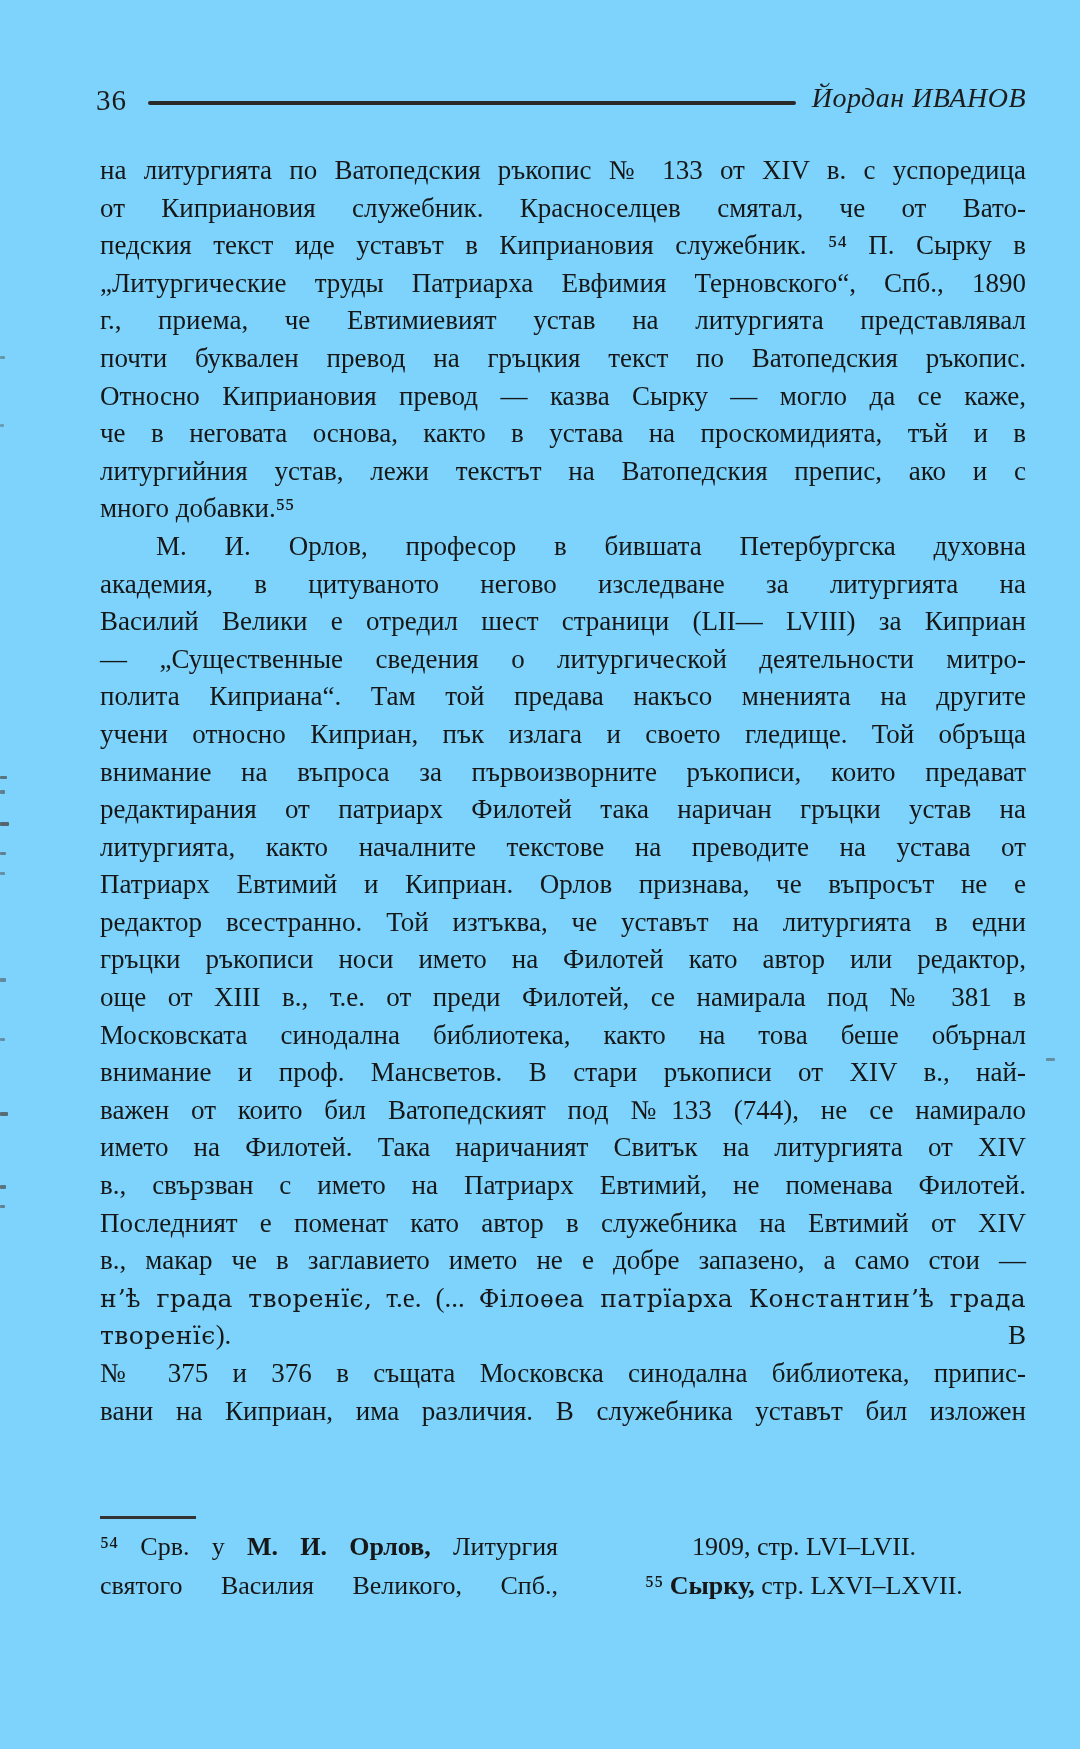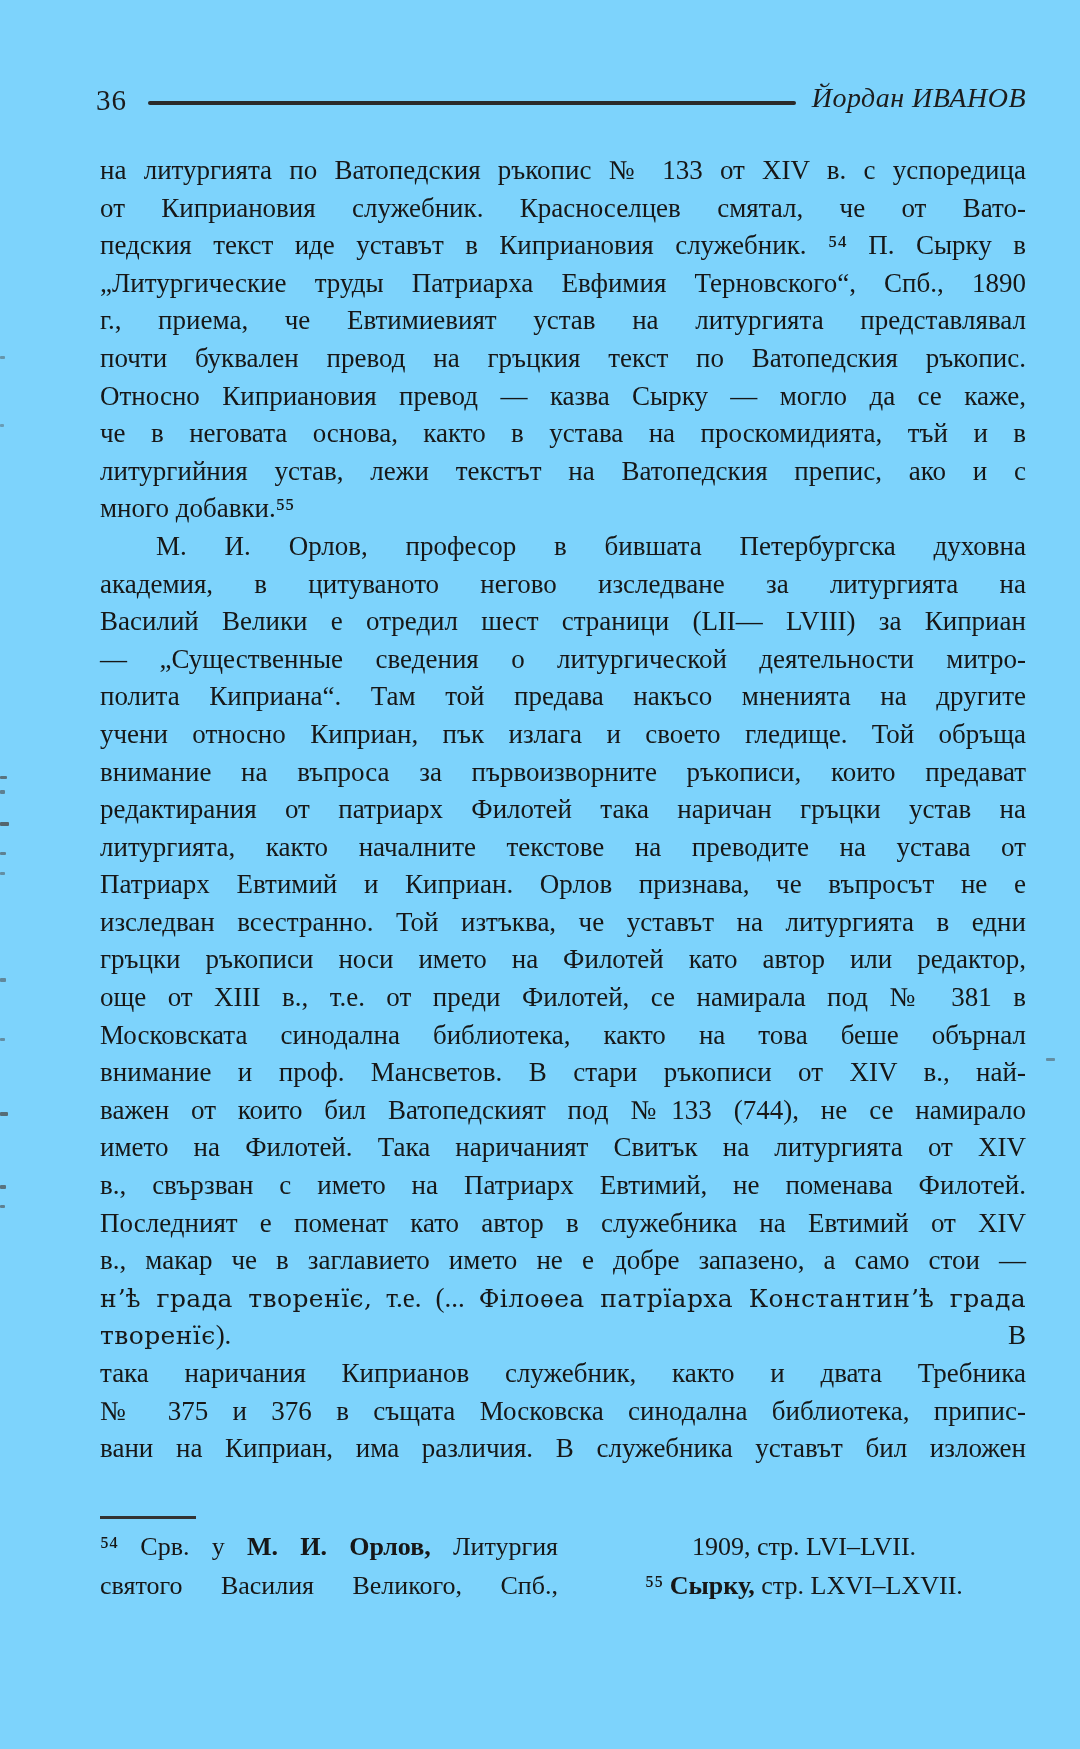--- a/index.html
+++ b/index.html
@@ -98,32 +98,31 @@
       <div class="line indent"><span>М. И. Орлов, професор в бившата Петербургска духовна</span></div>
       <div class="line"><span>академия, в цитуваното негово изследване за литургията на</span></div>
       <div class="line"><span>Василий Велики е отредил шест страници (LII— LVIII) за Киприан</span></div>
       <div class="line"><span>— „Существенные сведения о литургической деятельности митро-</span></div>
       <div class="line"><span>полита Киприана“. Там той предава накъсо мненията на другите</span></div>
       <div class="line"><span>учени относно Киприан, пък излага и своето гледище. Той обръща</span></div>
       <div class="line"><span>внимание на въпроса за първоизворните ръкописи, които предават</span></div>
       <div class="line"><span>редактирания от патриарх Филотей така наричан гръцки устав на</span></div>
       <div class="line"><span>литургията, както началните текстове на преводите на устава от</span></div>
       <div class="line"><span>Патриарх Евтимий и Киприан. Орлов признава, че въпросът не е</span></div>
-      <div class="line"><span>изследван всестранно. Той изтъква, че уставът на литургията в едни</span></div>
+      <div class="line"><span>редактор всестранно. Той изтъква, че уставът на литургията в едни</span></div>
       <div class="line"><span>гръцки ръкописи носи името на Филотей като автор или редактор,</span></div>
       <div class="line"><span>още от XIII в., т.е. от преди Филотей, се намирала под № 381 в</span></div>
       <div class="line"><span>Московската синодална библиотека, както на това беше обърнал</span></div>
       <div class="line"><span>внимание и проф. Мансветов. В стари ръкописи от XIV в., най-</span></div>
       <div class="line"><span>важен от които бил Ватопедският под №133 (744), не се намирало</span></div>
       <div class="line"><span>името на Филотей. Така наричаният Свитък на литургията от XIV</span></div>
       <div class="line"><span>в., свързван с името на Патриарх Евтимий, не поменава Филотей.</span></div>
       <div class="line"><span>Последният е поменат като автор в служебника на Евтимий от XIV</span></div>
       <div class="line"><span>в., макар че в заглавието името не е добре запазено, а само стои —</span></div>
       <div class="line"><span class="f-sl">нʼѣ града творенїє,</span><span> т.е. (... </span><span class="f-sl">Філоѳеа патрїарха Константинʼѣ града творенїє</span><span>). В</span></div>
-      <div class="line"><span>така наричания Киприанов служебник, както и двата Требника</span></div>
       <div class="line"><span>№ 375 и 376 в същата Московска синодална библиотека, припис-</span></div>
       <div class="line"><span>вани на Киприан, има различия. В служебника уставът бил изложен</span></div>
     </div>
 
   <div class="fnrule"></div>
   <div class="footnotes">
       <div class="fn-cell fn-left"><span>⁵⁴ Срв. у </span><span class="f-b">М. И. Орлов,</span><span> Литургия</span></div>
       <div class="fn-cell fn-right"><span>1909, стр. LVI–LVII.</span></div>
       <div class="fn-cell fn-left"><span>святого Василия Великого, Спб.,</span></div>
       <div class="fn-cell fn-right"><span>⁵⁵ </span><span class="f-b">Сырку,</span><span> стр. LXVI–LXVII.</span></div>

